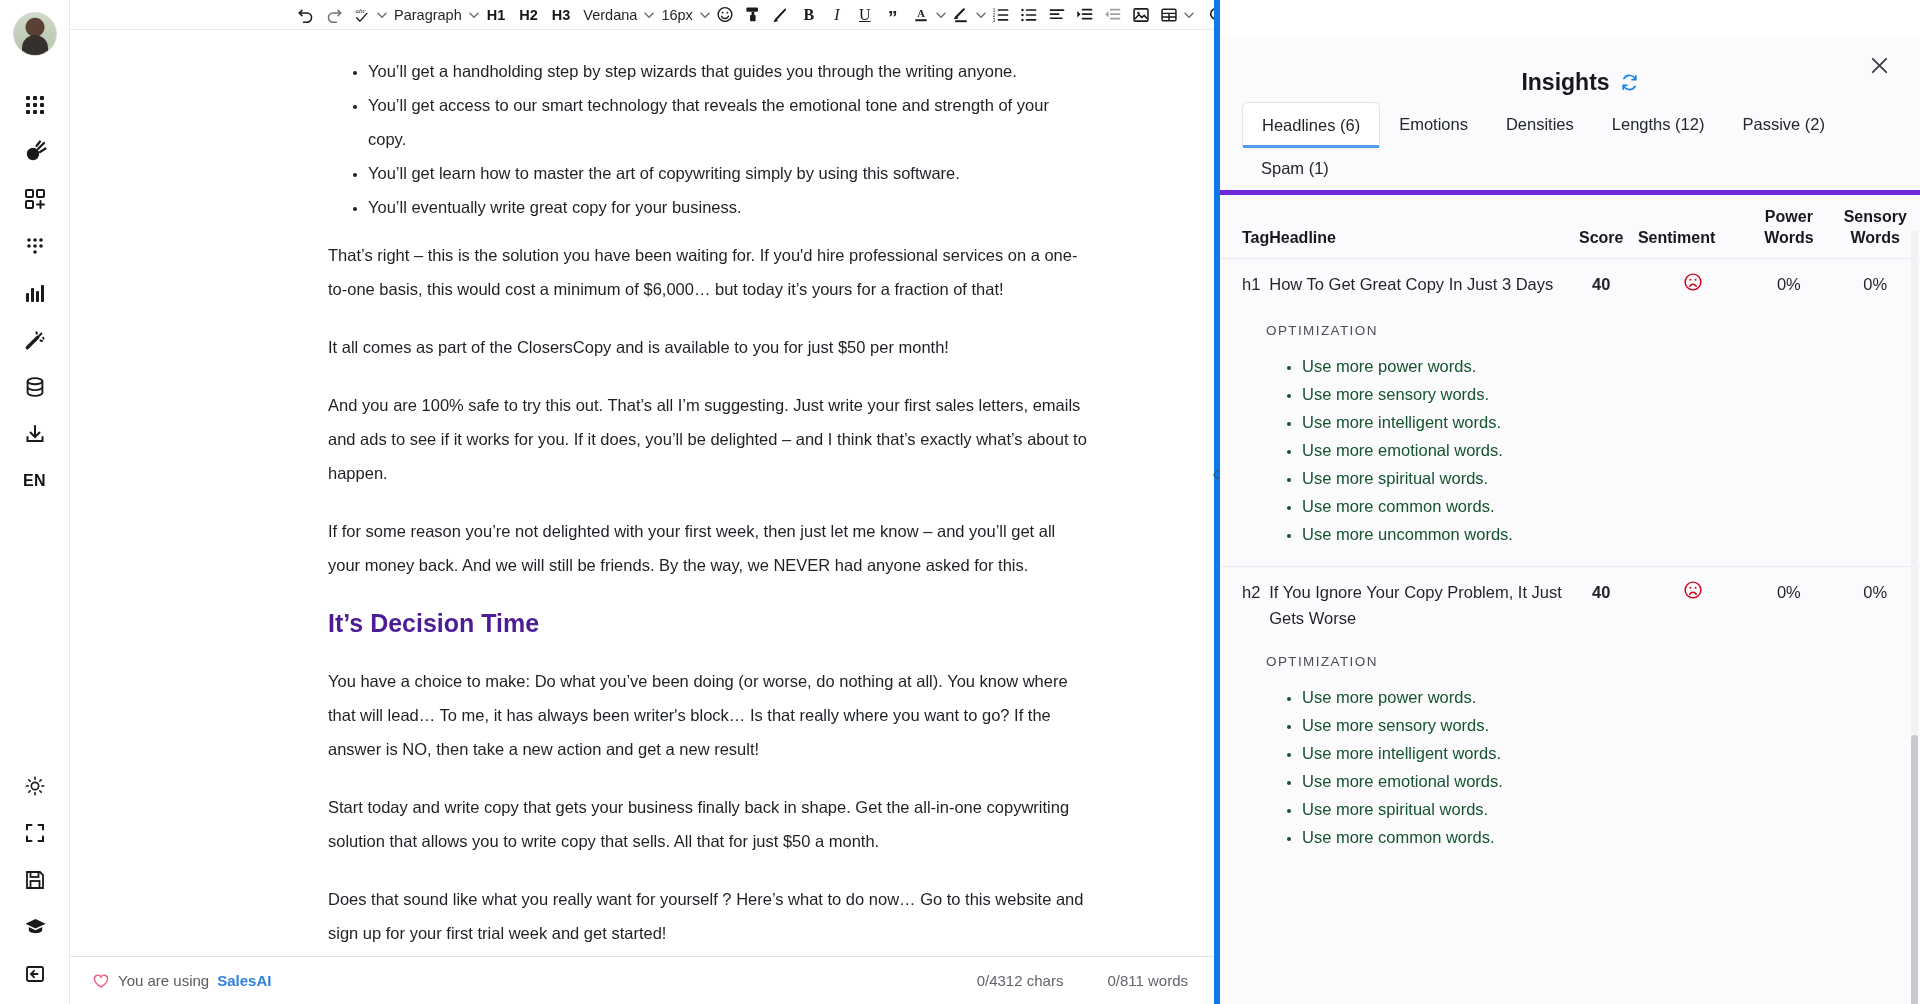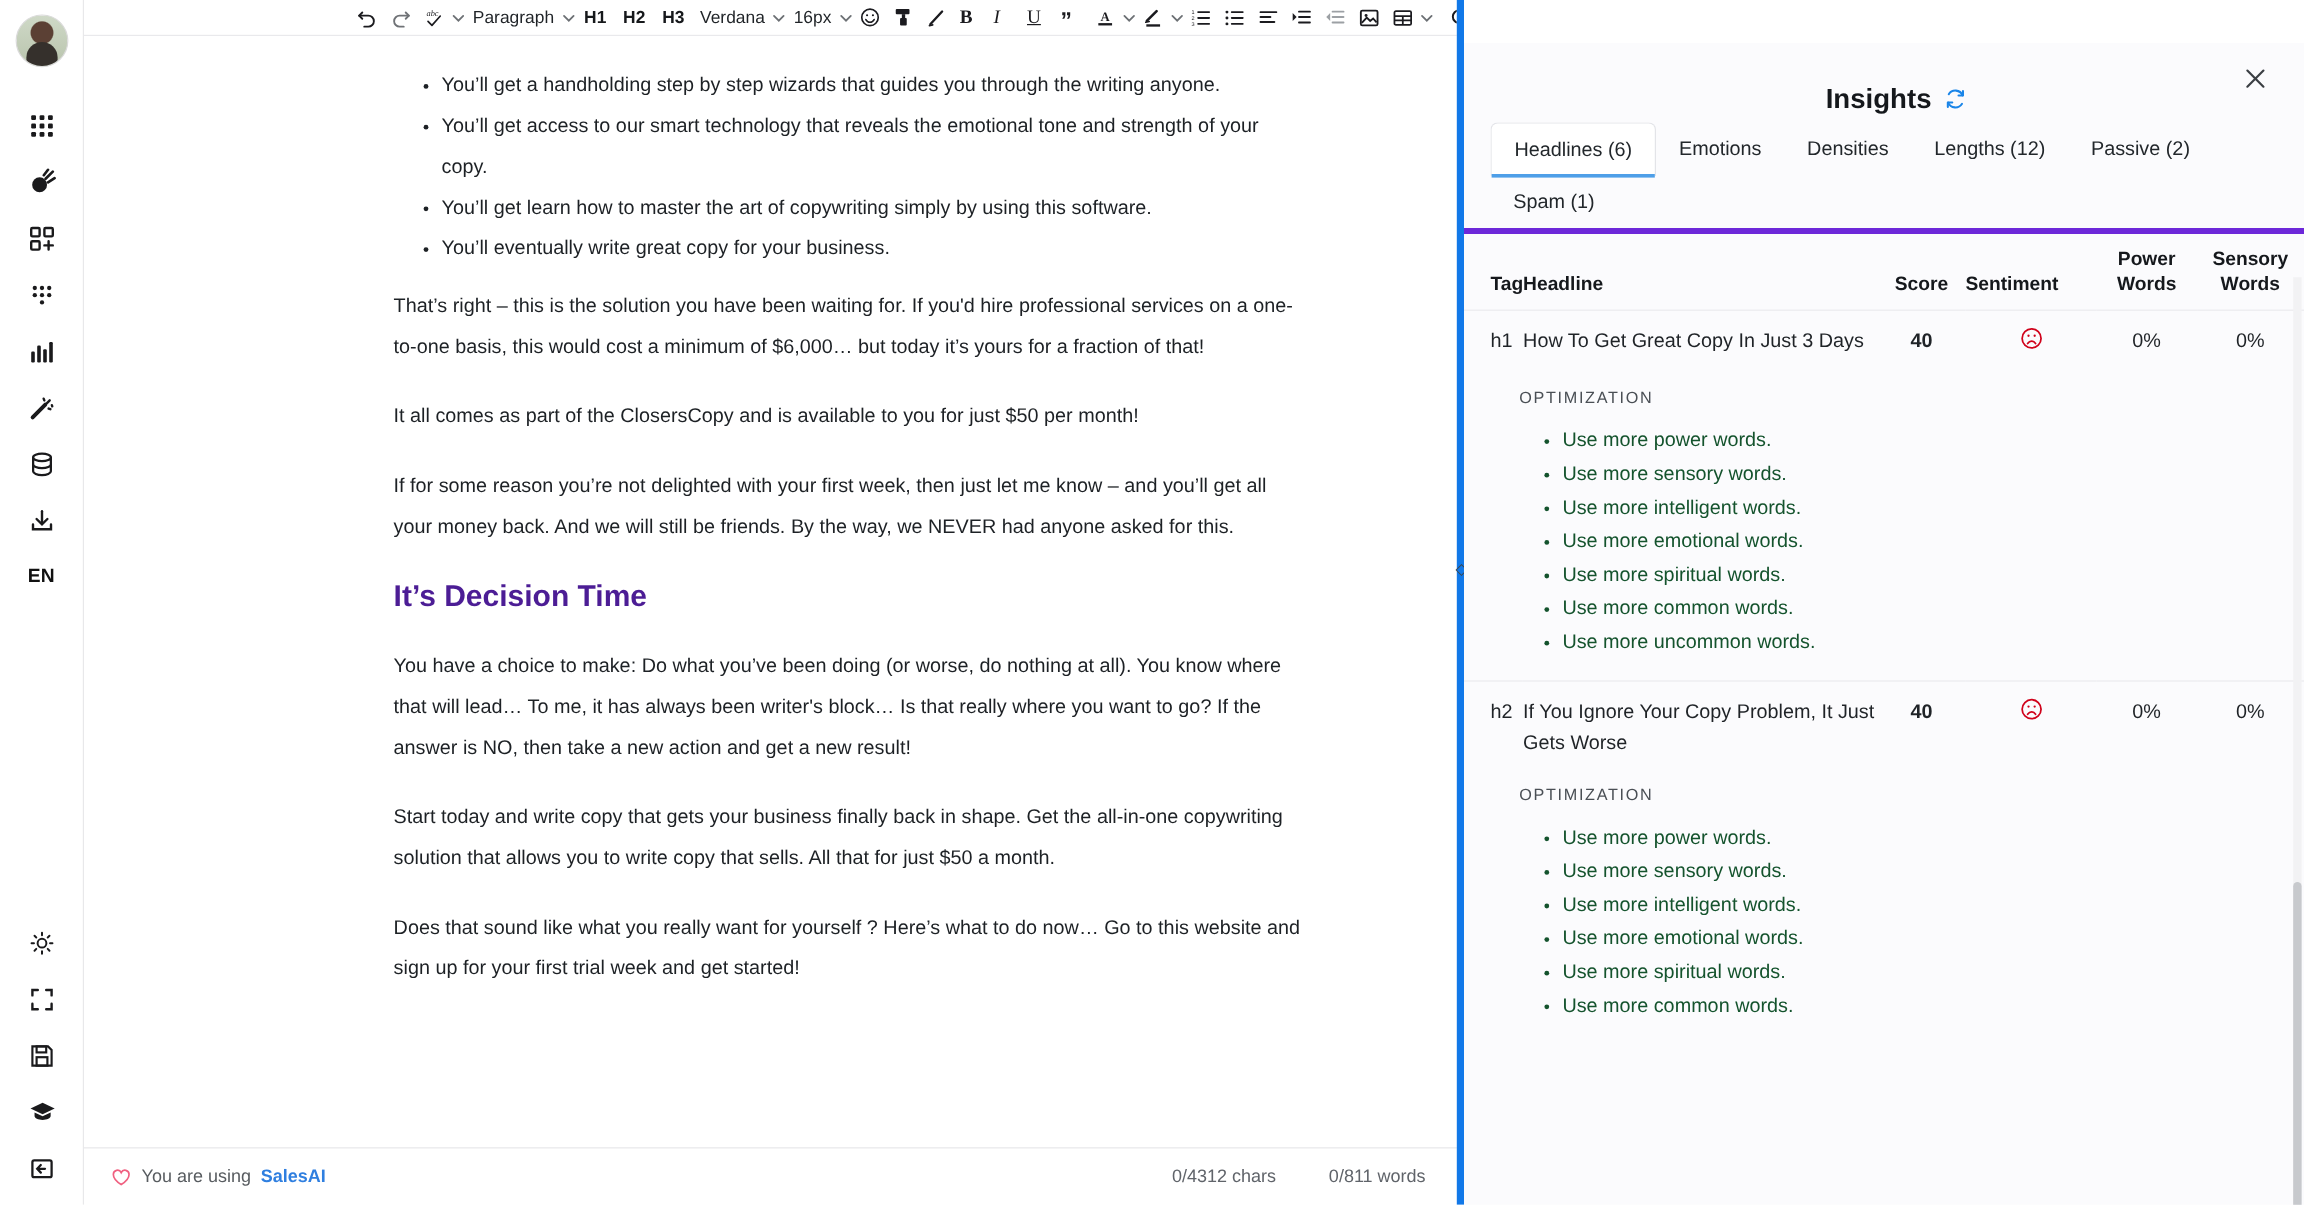--- a/index.html
+++ b/index.html
@@ -63,21 +63,21 @@
     height: 30px; flex: 0 0 30px;
     display: flex; align-items: center;
     padding-left: 222px;
     gap: 0;
     border-bottom: 1px solid #e9e9ec;
     background: #fff;
     white-space: nowrap; overflow: hidden;
   }
   .tb-btn {
     height: 28px; min-width: 28px;
-    display: inline-flex; align-items: center; justify-content: flex-start;
+    display: inline-flex; align-items: center; justify-content: center;
     color: #1b1b1f; cursor: pointer; padding: 0 5px;
     font-size: 14px;
   }
   .tb-caret {
     display: inline-flex; align-items: center; justify-content: center;
     width: 22px; height: 28px; color: #6d7175; cursor: pointer;
   }
   .tb-label {
     font-size: 14.5px; color: #1f2327; padding: 0 6px; cursor: pointer;
     font-weight: 400;
@@ -536,20 +536,21 @@
     <div class="doc-scroll">
       <div class="doc">
         <ul>
           <li>You’ll get a handholding step by step wizards that guides you through the writing anyone.</li>
           <li>You’ll get access to our smart technology that reveals the emotional tone and strength of your copy.</li>
           <li>You’ll get learn how to master the art of copywriting simply by using this software.</li>
           <li>You’ll eventually write great copy for your business.</li>
         </ul>
         <p>That’s right – this is the solution you have been waiting for. If you'd hire professional services on a one-to-one basis, this would cost a minimum of $6,000… but today it’s yours for a fraction of that!</p>
         <p>It all comes as part of the ClosersCopy and is available to you for just $50 per month!</p>
+        <p>And you are 100% safe to try this out. That’s all I’m suggesting. Just write your first sales letters, emails and ads to see if it works for you. If it does, you’ll be delighted – and I think that’s exactly what’s about to happen.</p>
         <p>If for some reason you’re not delighted with your first week, then just let me know – and you’ll get all your money back. And we will still be friends. By the way, we NEVER had anyone asked for this.</p>
         <h2>It’s Decision Time</h2>
         <p>You have a choice to make: Do what you’ve been doing (or worse, do nothing at all). You know where that will lead… To me, it has always been writer's block… Is that really where you want to go? If the answer is NO, then take a new action and get a new result!</p>
         <p>Start today and write copy that gets your business finally back in shape. Get the all-in-one copywriting solution that allows you to write copy that sells. All that for just $50 a month.</p>
         <p>Does that sound like what you really want for yourself ? Here’s what to do now… Go to this website and sign up for your first trial week and get started!</p>
       </div>
     </div>
 
     <div class="statusbar">
       <div class="status-left">

